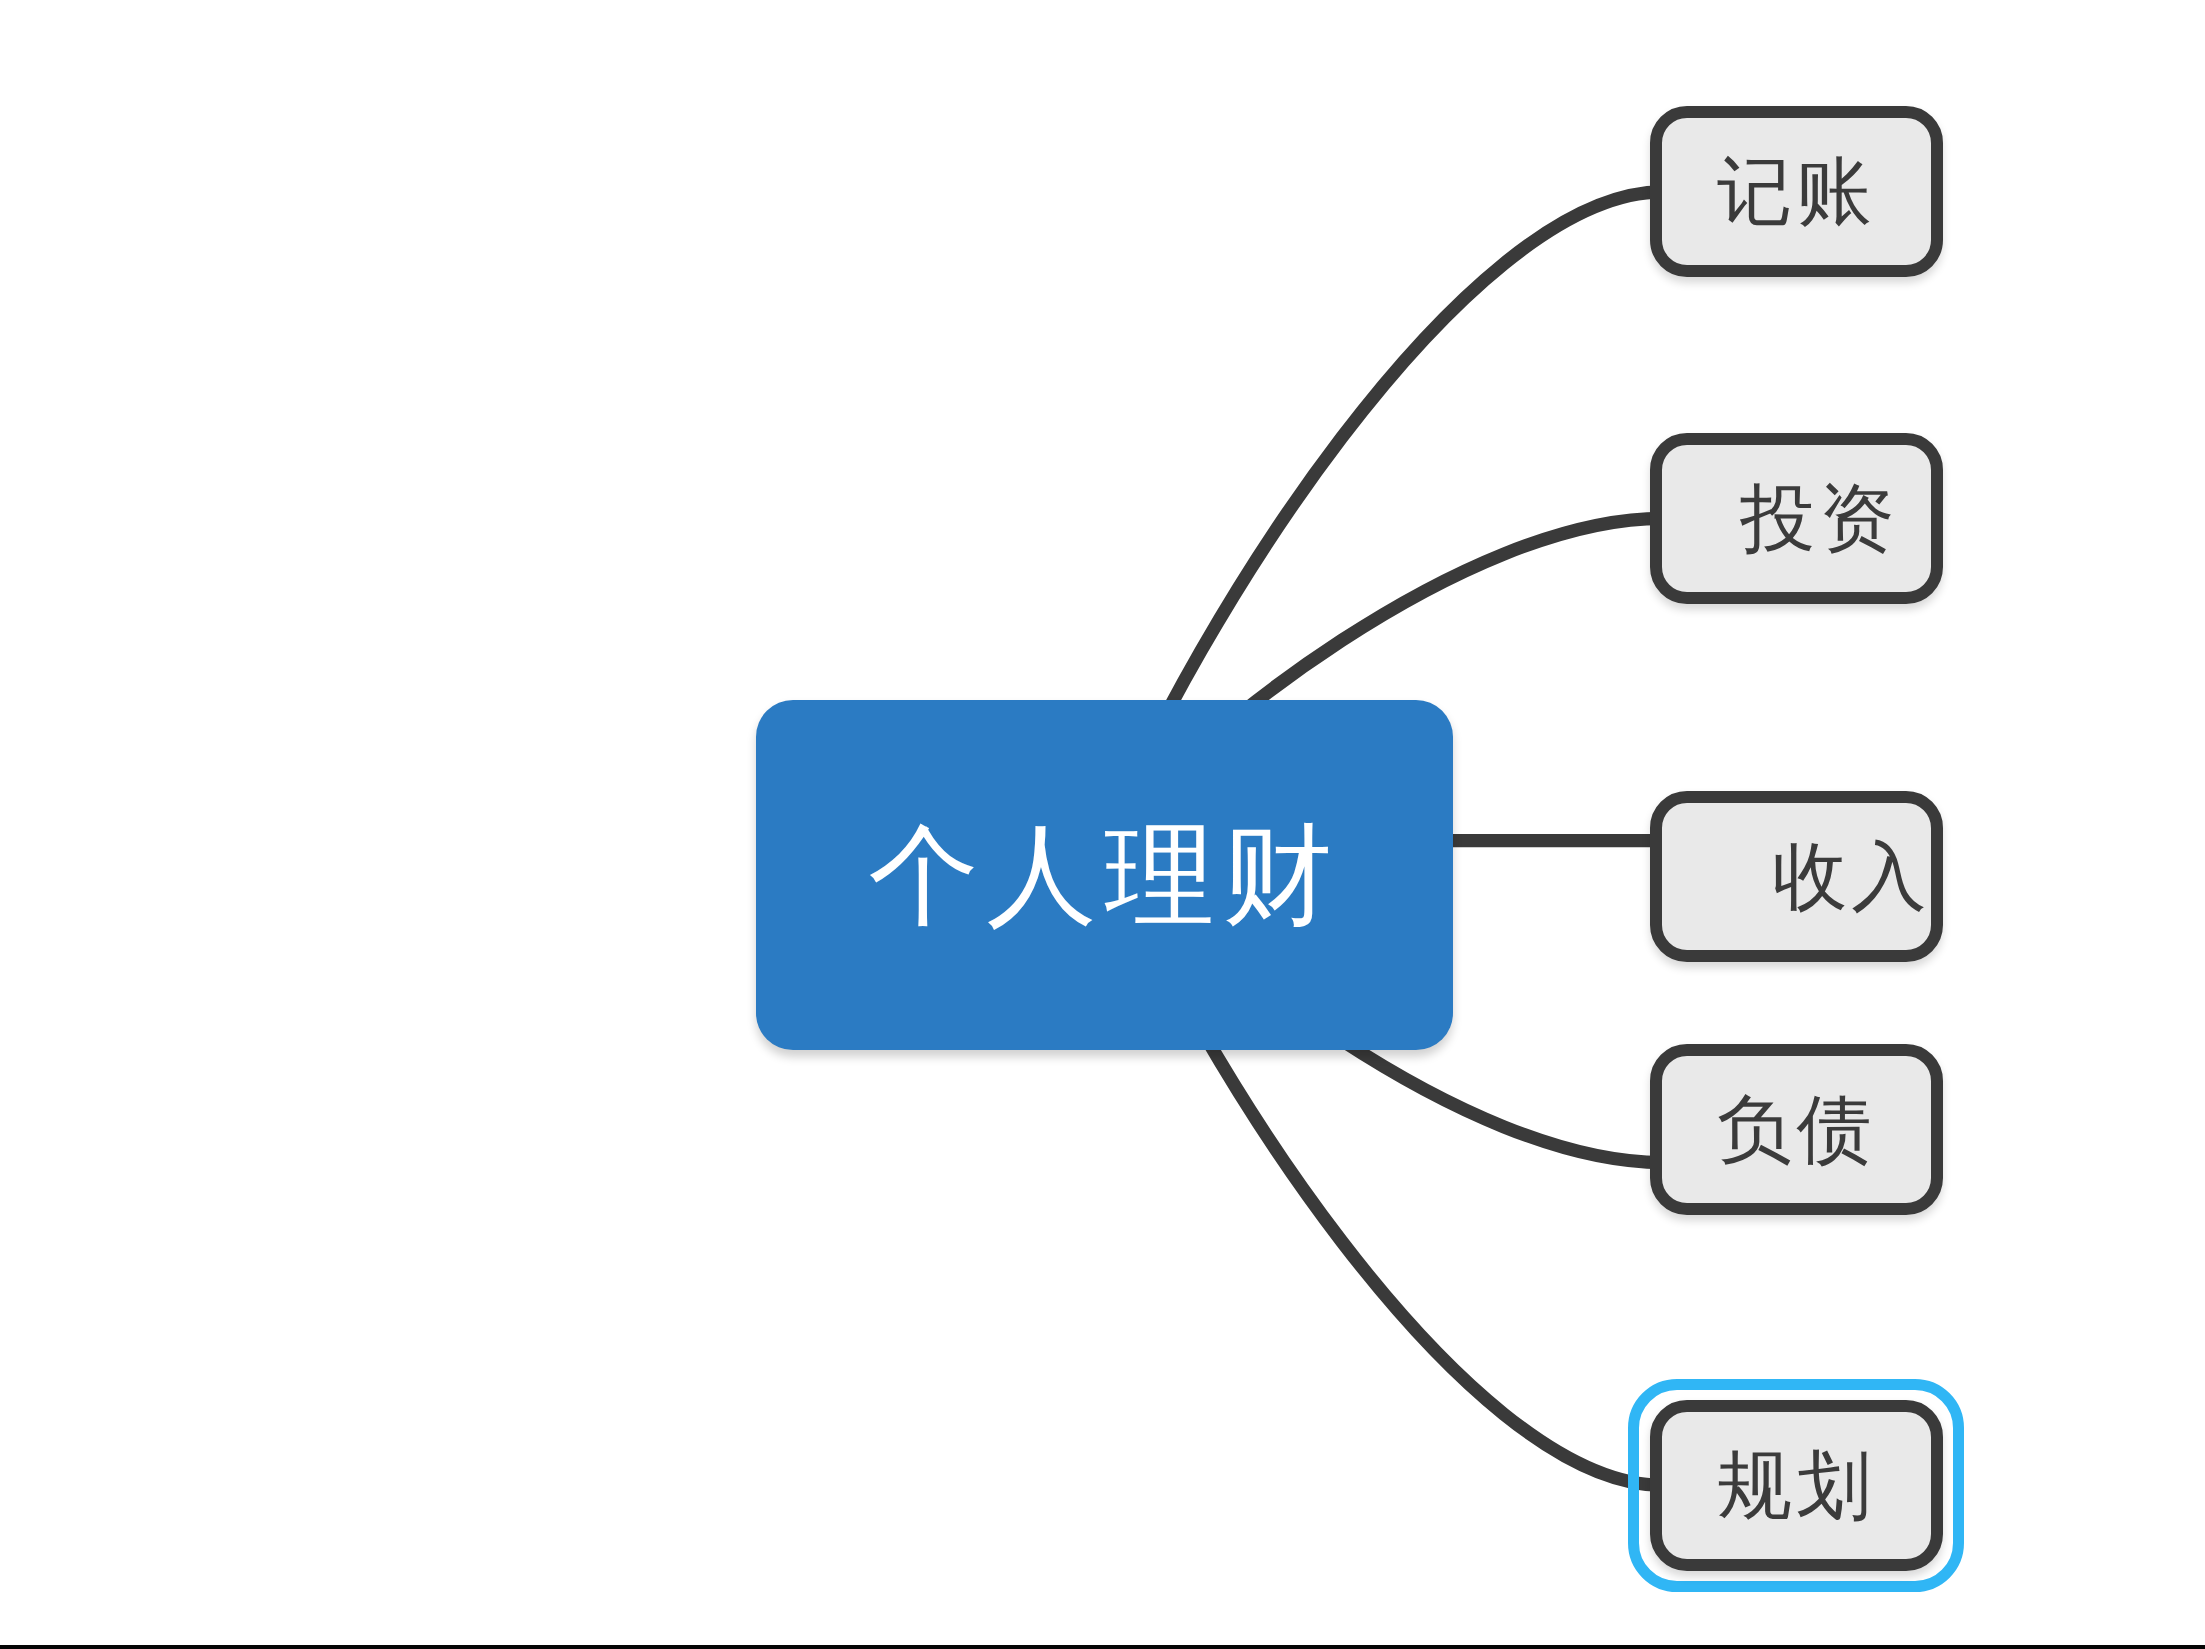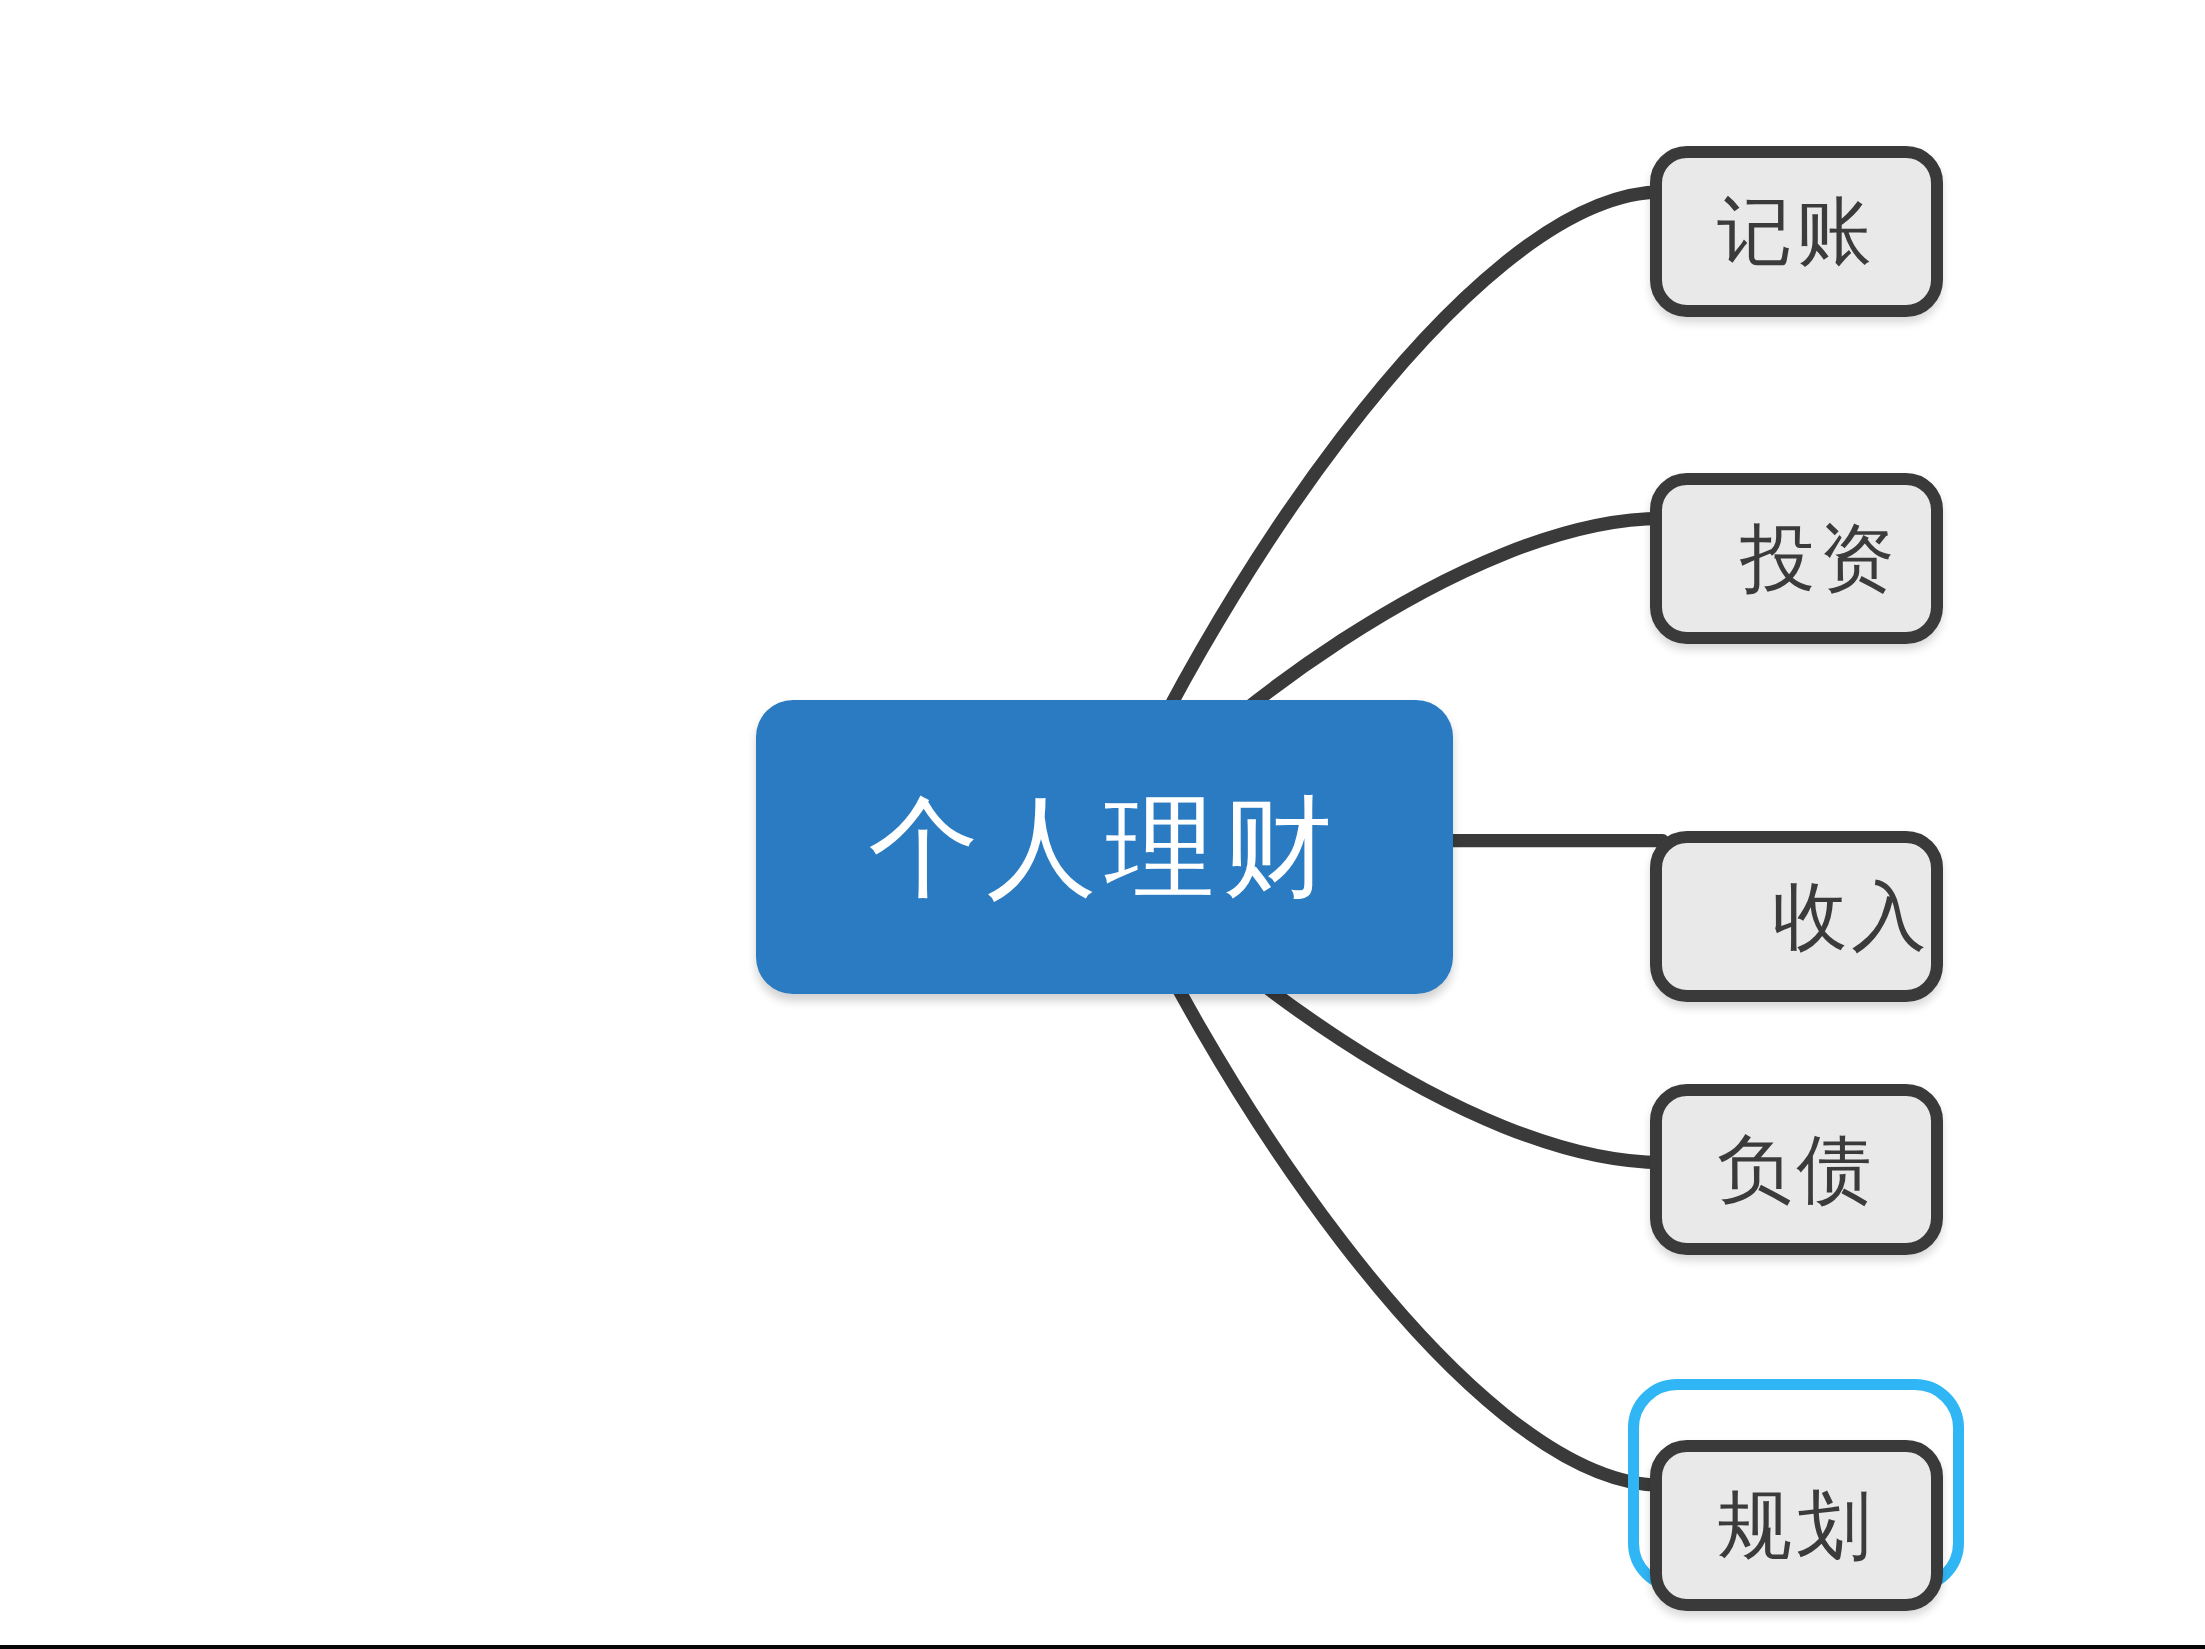--- a/index.html
+++ b/index.html
@@ -23,21 +23,21 @@
     fill: none;
     stroke: #3a3a3a;
     stroke-width: 30;
     stroke-linecap: round;
   }
 
   
   .root-node {
     position: absolute;
     left: 756px; top: 700px;
-    width: 697px; height: 294px;
+    width: 697px; height: 350px;
     background: #2b7bc3;
     border-radius: 37px;
     display: flex; align-items: center; justify-content: center;
     z-index: 3;
     box-shadow: 0 6.2px 9.7px rgba(0,0,0,0.18);
   }
   .root-node .label {
     color: #ffffff;
     font-size: 110px;
     letter-spacing: 8px;
@@ -50,21 +50,20 @@
     position: absolute;
     left: 1650px;
     width: 293px; height: 171px;
     background: #e9e9e9;
     border: 12.3px solid #3a3a3a;
     border-radius: 37px;
     box-sizing: border-box;
     display: flex; align-items: center; justify-content: center;
     z-index: 3;
     box-shadow: 0 5.3px 8px rgba(0,0,0,0.15);
-    margin-top: 40px;
   }
   .child-node .label {
     color: #3b3b3b;
     font-size: 75px;
     letter-spacing: 4.4px;
     line-height: 1;
     white-space: nowrap;
   }
   .child-1 { top: 106px; }
   .child-2 { top: 433px; padding-left: 46px; }

